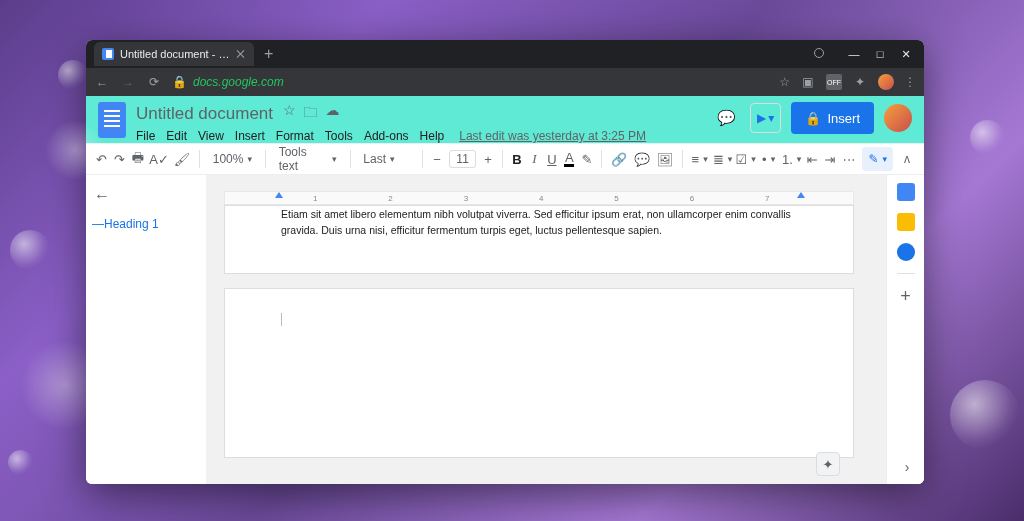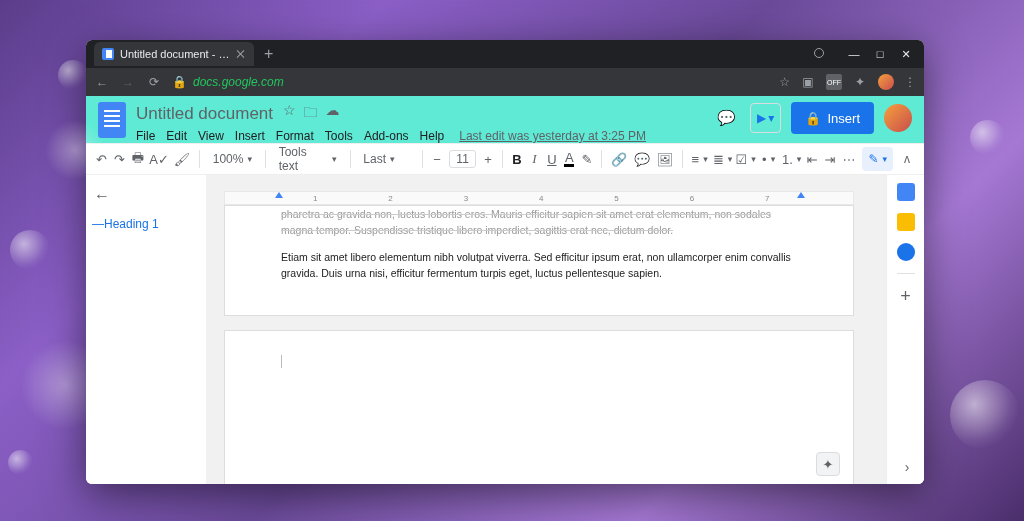--- a/index.html
+++ b/index.html
@@ -240,21 +240,20 @@
         <span class="tick" style="left:14%">1</span>
         <span class="tick" style="left:26%">2</span>
         <span class="tick" style="left:38%">3</span>
         <span class="tick" style="left:50%">4</span>
         <span class="tick" style="left:62%">5</span>
         <span class="tick" style="left:74%">6</span>
         <span class="tick" style="left:86%">7</span>
         <span class="marker r"></span>
       </div>
       <div class="page p1">
-        <p class="para" style="text-decoration:line-through;color:#999;text-decoration-color:#ccc">pharetra ac gravida non, luctus lobortis eros. Mauris efficitur sapien sit amet erat elementum, non sodales magna tempor. Suspendisse tristique libero imperdiet, sagittis erat nec, dictum dolor.</p>
         <p class="para">Etiam sit amet libero elementum nibh volutpat viverra. Sed efficitur ipsum erat, non ullamcorper enim convallis gravida. Duis urna nisi, efficitur fermentum turpis eget, luctus pellentesque sapien.</p>
       </div>
       <div class="page p2">
         <span class="cursor"></span>
       </div>
       <div class="explore">✦</div>
     </div>
 
     <div class="companion">
       <div class="app" style="background:#4285f4" title="#4285f4"></div>

